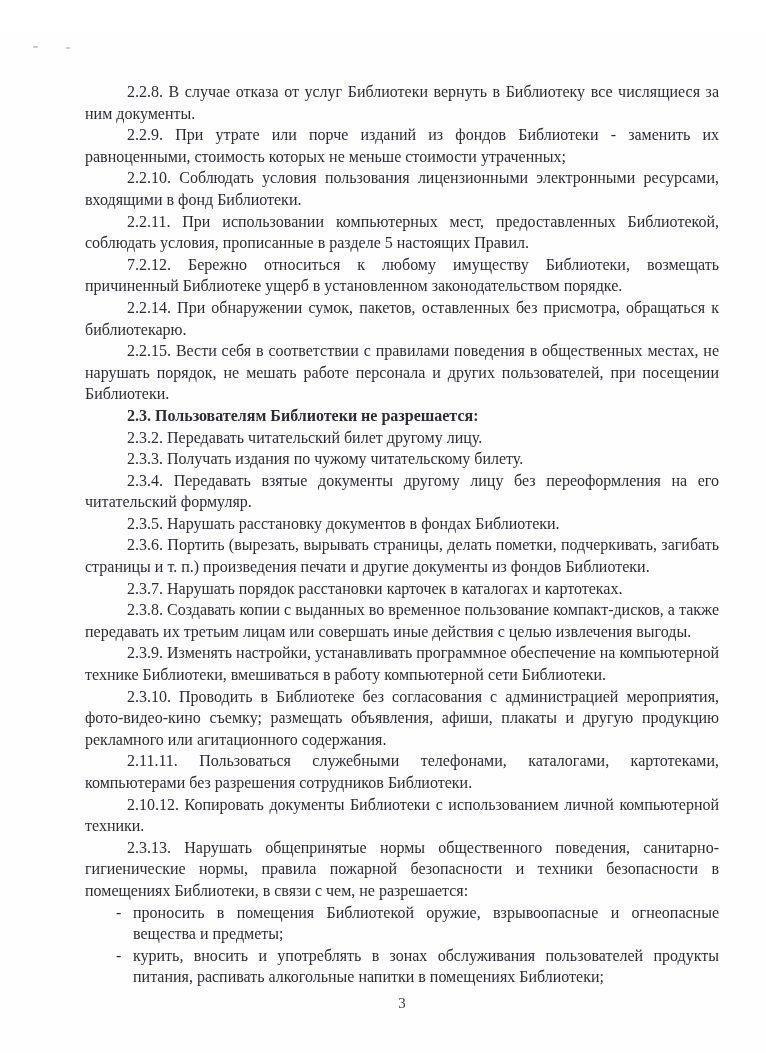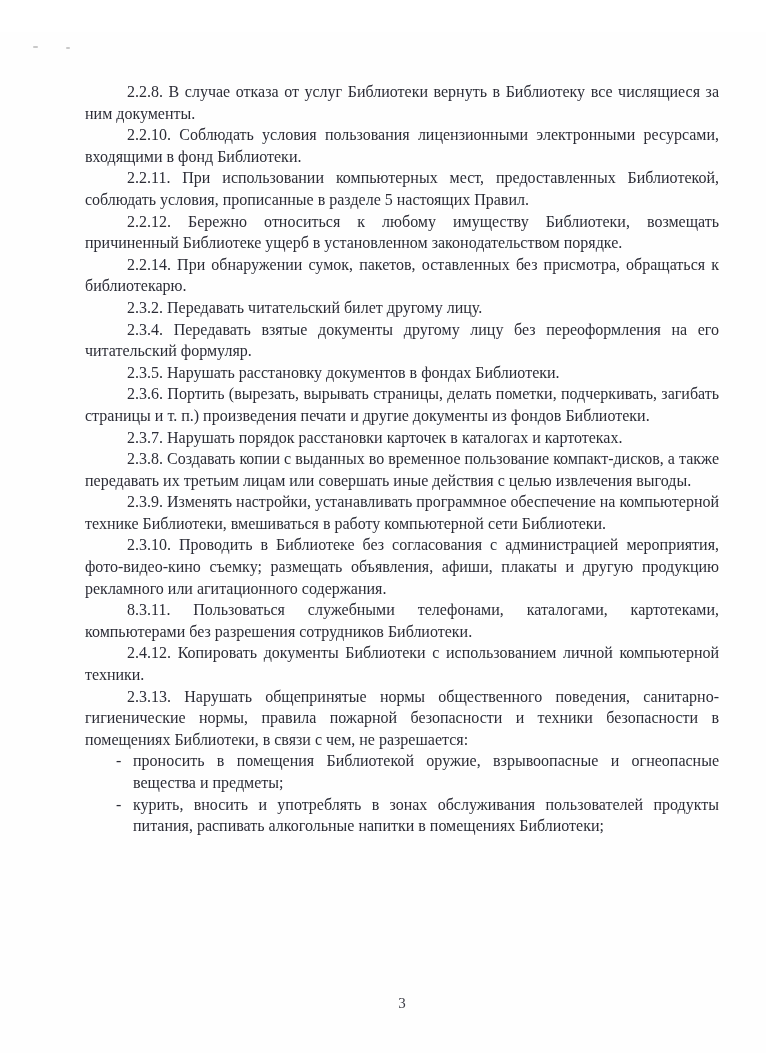--- a/index.html
+++ b/index.html
@@ -61,32 +61,36 @@
   .speck2 { left: 66px; top: 15px; width: 4px; height: 2px; }
 </style>
 </head>
 <body>
 
 <div class="page">
   <div class="speck speck1"></div>
   <div class="speck speck2"></div>
   <div class="doc-body">
       <p class="para"><span>2.2.8. </span>В случае отказа от услуг Библиотеки вернуть в Библиотеку все числящиеся за ним документы.</p>
+      <p class="para"><span>2.2.9. </span>При утрате или порче изданий из фондов Библиотеки - заменить их равноценными, стоимость которых не меньше стоимости утраченных;</p>
       <p class="para"><span>2.2.10. </span>Соблюдать условия пользования лицензионными электронными ресурсами, входящими в фонд Библиотеки.</p>
       <p class="para"><span>2.2.11. </span>При использовании компьютерных мест, предоставленных Библиотекой, соблюдать условия, прописанные в разделе 5 настоящих Правил.</p>
-      <p class="para"><span>2.2.12. </span>Бережно относиться к любому имуществу Библиотеки, возмещать причиненный Библиотеке ущерб в установленном законодательством порядке.</p>
+      <p class="para"><span>7.2.12. </span>Бережно относиться к любому имуществу Библиотеки, возмещать причиненный Библиотеке ущерб в установленном законодательством порядке.</p>
       <p class="para"><span>2.2.14. </span>При обнаружении сумок, пакетов, оставленных без присмотра, обращаться к библиотекарю.</p>
+      <p class="para"><span>2.2.15. </span>Вести себя в соответствии с правилами поведения в общественных местах, не нарушать порядок, не мешать работе персонала и других пользователей, при посещении Библиотеки.</p>
+      <p class="heading"><span>2.3. </span>Пользователям Библиотеки не разрешается:</p>
       <p class="para"><span>2.3.2. </span>Передавать читательский билет другому лицу.</p>
+      <p class="para"><span>2.3.3. </span>Получать издания по чужому читательскому билету.</p>
       <p class="para"><span>2.3.4. </span>Передавать взятые документы другому лицу без переоформления на его читательский формуляр.</p>
       <p class="para"><span>2.3.5. </span>Нарушать расстановку документов в фондах Библиотеки.</p>
       <p class="para"><span>2.3.6. </span>Портить (вырезать, вырывать страницы, делать пометки, подчеркивать, загибать страницы и т. п.) произведения печати и другие документы из фондов Библиотеки.</p>
       <p class="para"><span>2.3.7. </span>Нарушать порядок расстановки карточек в каталогах и картотеках.</p>
       <p class="para"><span>2.3.8. </span>Создавать копии с выданных во временное пользование компакт-дисков, а также передавать их третьим лицам или совершать иные действия с целью извлечения выгоды.</p>
       <p class="para"><span>2.3.9. </span>Изменять настройки, устанавливать программное обеспечение на компьютерной технике Библиотеки, вмешиваться в работу компьютерной сети Библиотеки.</p>
       <p class="para"><span>2.3.10. </span>Проводить в Библиотеке без согласования с администрацией мероприятия, фото-видео-кино съемку; размещать объявления, афиши, плакаты и другую продукцию рекламного или агитационного содержания.</p>
-      <p class="para"><span>8.3.11. </span>Пользоваться служебными телефонами, каталогами, картотеками, компьютерами без разрешения сотрудников Библиотеки.</p>
-      <p class="para"><span>2.4.12. </span>Копировать документы Библиотеки с использованием личной компьютерной техники.</p>
+      <p class="para"><span>2.11.11. </span>Пользоваться служебными телефонами, каталогами, картотеками, компьютерами без разрешения сотрудников Библиотеки.</p>
+      <p class="para"><span>2.10.12. </span>Копировать документы Библиотеки с использованием личной компьютерной техники.</p>
       <p class="para"><span>2.3.13. </span>Нарушать общепринятые нормы общественного поведения, санитарно-гигиенические нормы, правила пожарной безопасности и техники безопасности в помещениях Библиотеки, в связи с чем, не разрешается:</p>
       <p class="bullet"><span class="marker">-</span><span>проносить в помещения Библиотекой оружие, взрывоопасные и огнеопасные вещества и предметы;</span></p>
       <p class="bullet"><span class="marker">-</span><span>курить, вносить и употреблять в зонах обслуживания пользователей продукты питания, распивать алкогольные напитки в помещениях Библиотеки;</span></p>
     </div>
   <div class="page-number">3</div>
 </div>
 
 </body></html>

